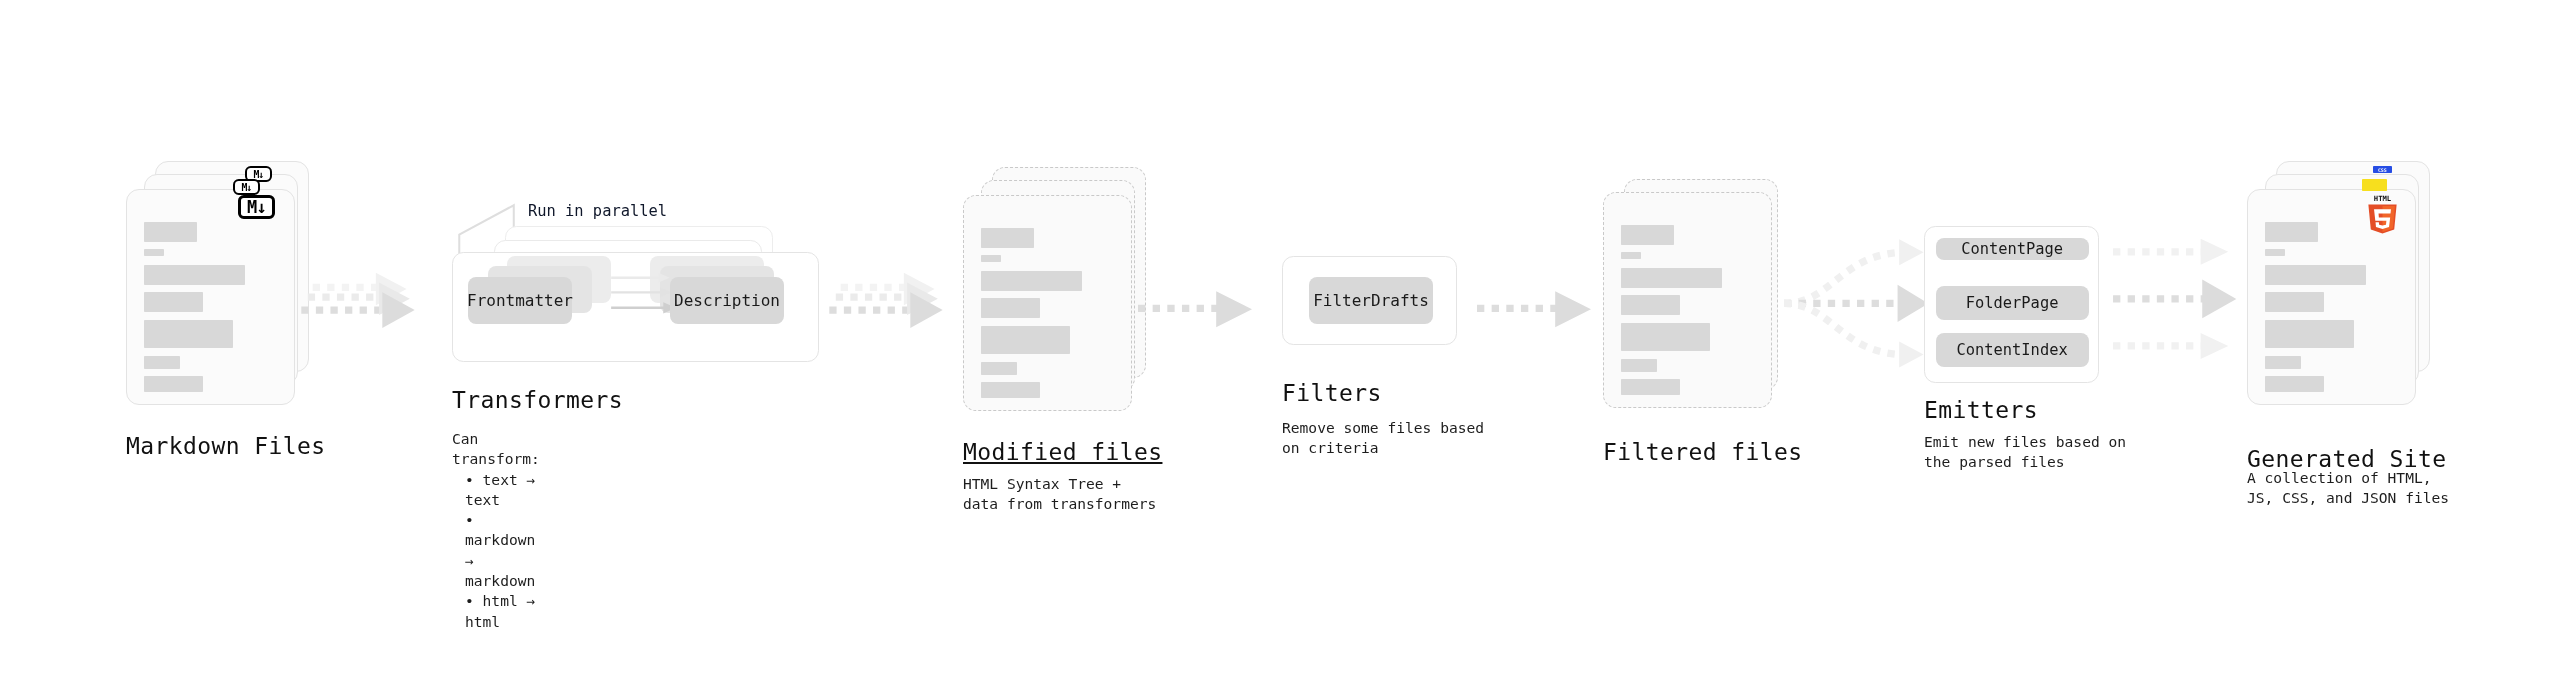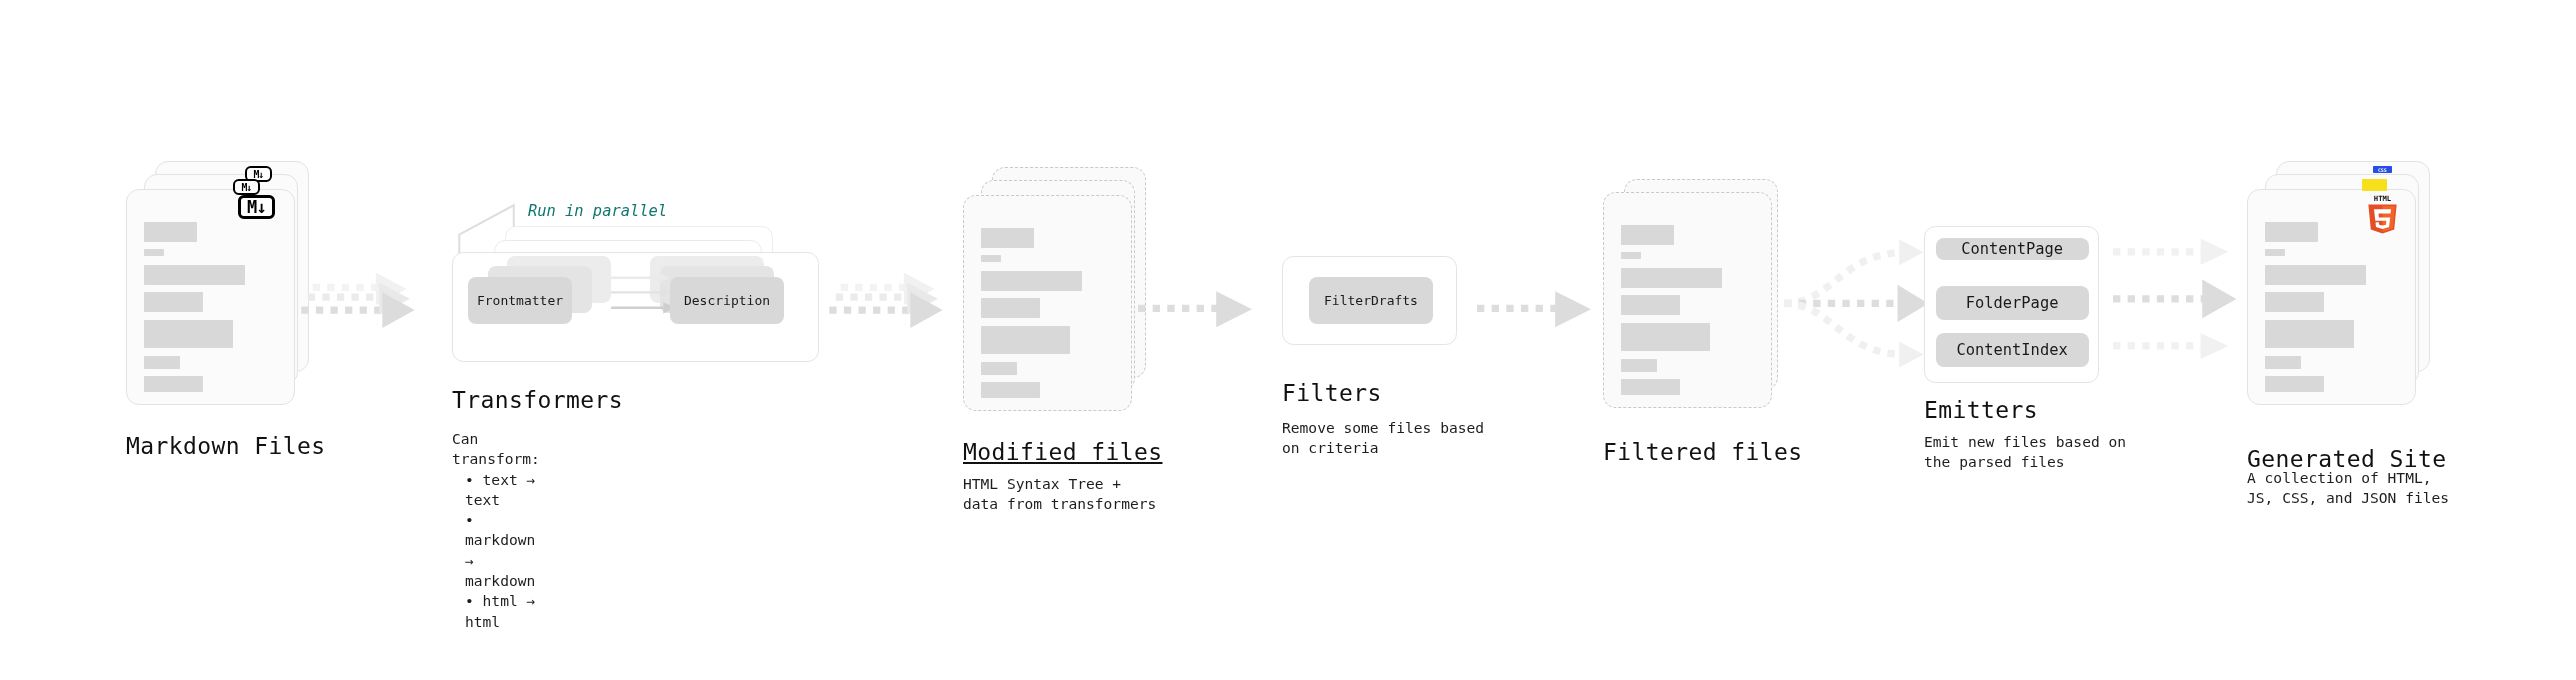--- a/index.html
+++ b/index.html
@@ -53,21 +53,21 @@
     border:1.6px solid #e4e4e4;
     border-radius:11.4px;
     background:#ffffff;
     box-sizing:border-box;
   }
   .pill{
     position:absolute;
     background:#d8d8d8;
     border-radius:8.1px;
     display:flex;align-items:center;justify-content:center;
-    font-size:13px;color:#1a1a1a;
+    font-size:16px;color:#1a1a1a;
     white-space:nowrap;
     box-sizing:border-box;
   }
 
   
   .title{
     position:absolute;
     font-size:23px;
     letter-spacing:0.4px;
     color:#111;
@@ -76,23 +76,22 @@
   .desc{
     position:absolute;
     font-size:14.6px;
     line-height:20.3px;
     color:#1d1d1d;
     white-space:pre;
   }
   .parallel-label{
     position:absolute;
     font-size:15.4px;
-    color:#0f766e;
+    color:#0f172a;
     white-space:nowrap;
-    font-style:italic;
   }
   .bullets{position:absolute;font-size:14.6px;line-height:20.3px;color:#1d1d1d;}
   .bullets .hd{display:block;}
   .bullets .bl{display:block;padding-left:13px;}
 
   svg{position:absolute;overflow:visible;}
 </style>
 </head>
 <body>
 

